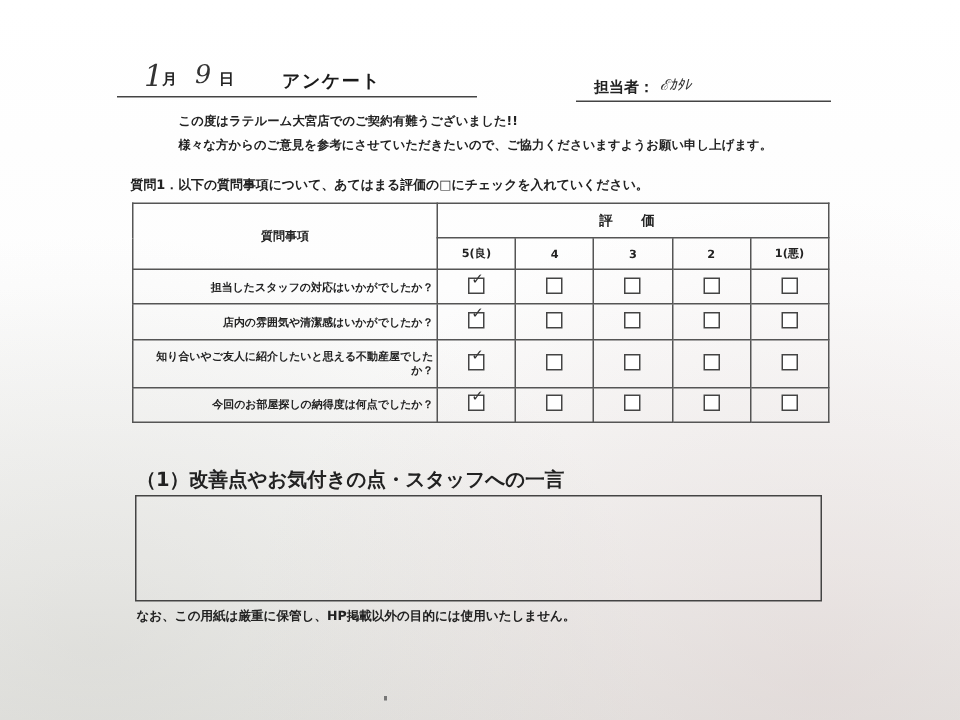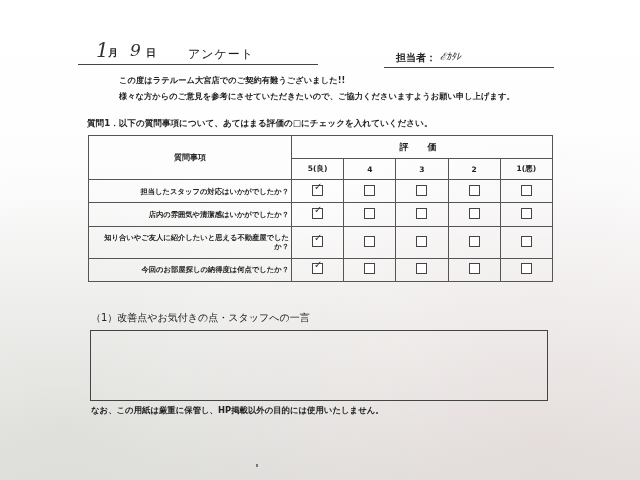--- a/index.html
+++ b/index.html
@@ -35,38 +35,38 @@
   table.survey td.qtext { text-align: right; font-size: 7.3px; line-height: 9px; padding: 0 2px; }
   .cb {
     display: inline-block; width: 9px; height: 9px; border: 1.2px solid #444; position: relative;
     background: #fff;
   }
   .cb .tick {
     position: absolute; left: 1px; top: -4px; font-size: 10px; line-height: 10px; color: #333;
     font-weight: normal;
   }
 
-  .comment-label { font-size: 10px; font-weight: normal; color: #222; white-space: nowrap; }
+  .comment-label { font-size: 13px; font-weight: bold; color: #222; white-space: nowrap; }
   .comment-box {
     position: absolute; left: 90px; top: 330px; width: 456px; height: 69px;
     border: 1.3px solid #444; background: transparent;
   }
   .footer-note { font-size: 8.4px; font-weight: bold; color: #222; white-space: nowrap; }
   .dot { position: absolute; left: 256px; top: 464px; width: 2px; height: 3px; background: #777; }
 </style>
 </head>
 <body>
 
 <div class="shade"></div>
 
 <div class="abs hand" style="left:96px; top:38px; font-size:20px;">1</div>
 <div class="abs label" style="left:108px; top:46px;">月</div>
 <div class="abs hand" style="left:130px; top:40px; font-size:17px;">9</div>
 <div class="abs label" style="left:146px; top:46px;">日</div>
-<div class="abs" style="left:188px; top:46px; font-size:12px; font-weight:normal; letter-spacing:1px;">アンケート</div>
+<div class="abs" style="left:188px; top:46px; font-size:12px; font-weight:bold; letter-spacing:1px;">アンケート</div>
 <div class="title-line"></div>
 
 <div class="abs label" style="left:396px; top:51px; font-size:10px;font-family:Liberation Serif, serif;">担当者：</div>
 <div class="abs hand" style="left:440px; top:49px; font-size:10px;">ℰｶﾀﾚ</div>
 <div class="staff-line"></div>
 
 <div class="abs intro" style="left:87px; top:75px;">この度はラテルーム大宮店でのご契約有難うございました!!</div>
 <div class="abs intro" style="left:87px; top:91px;">様々な方からのご意見を参考にさせていただきたいので、ご協力くださいますようお願い申し上げます。</div>
 
 <div class="abs q-heading" style="left:87px; top:118px;">質問1．以下の質問事項について、あてはまる評価の□にチェックを入れていください。</div>

